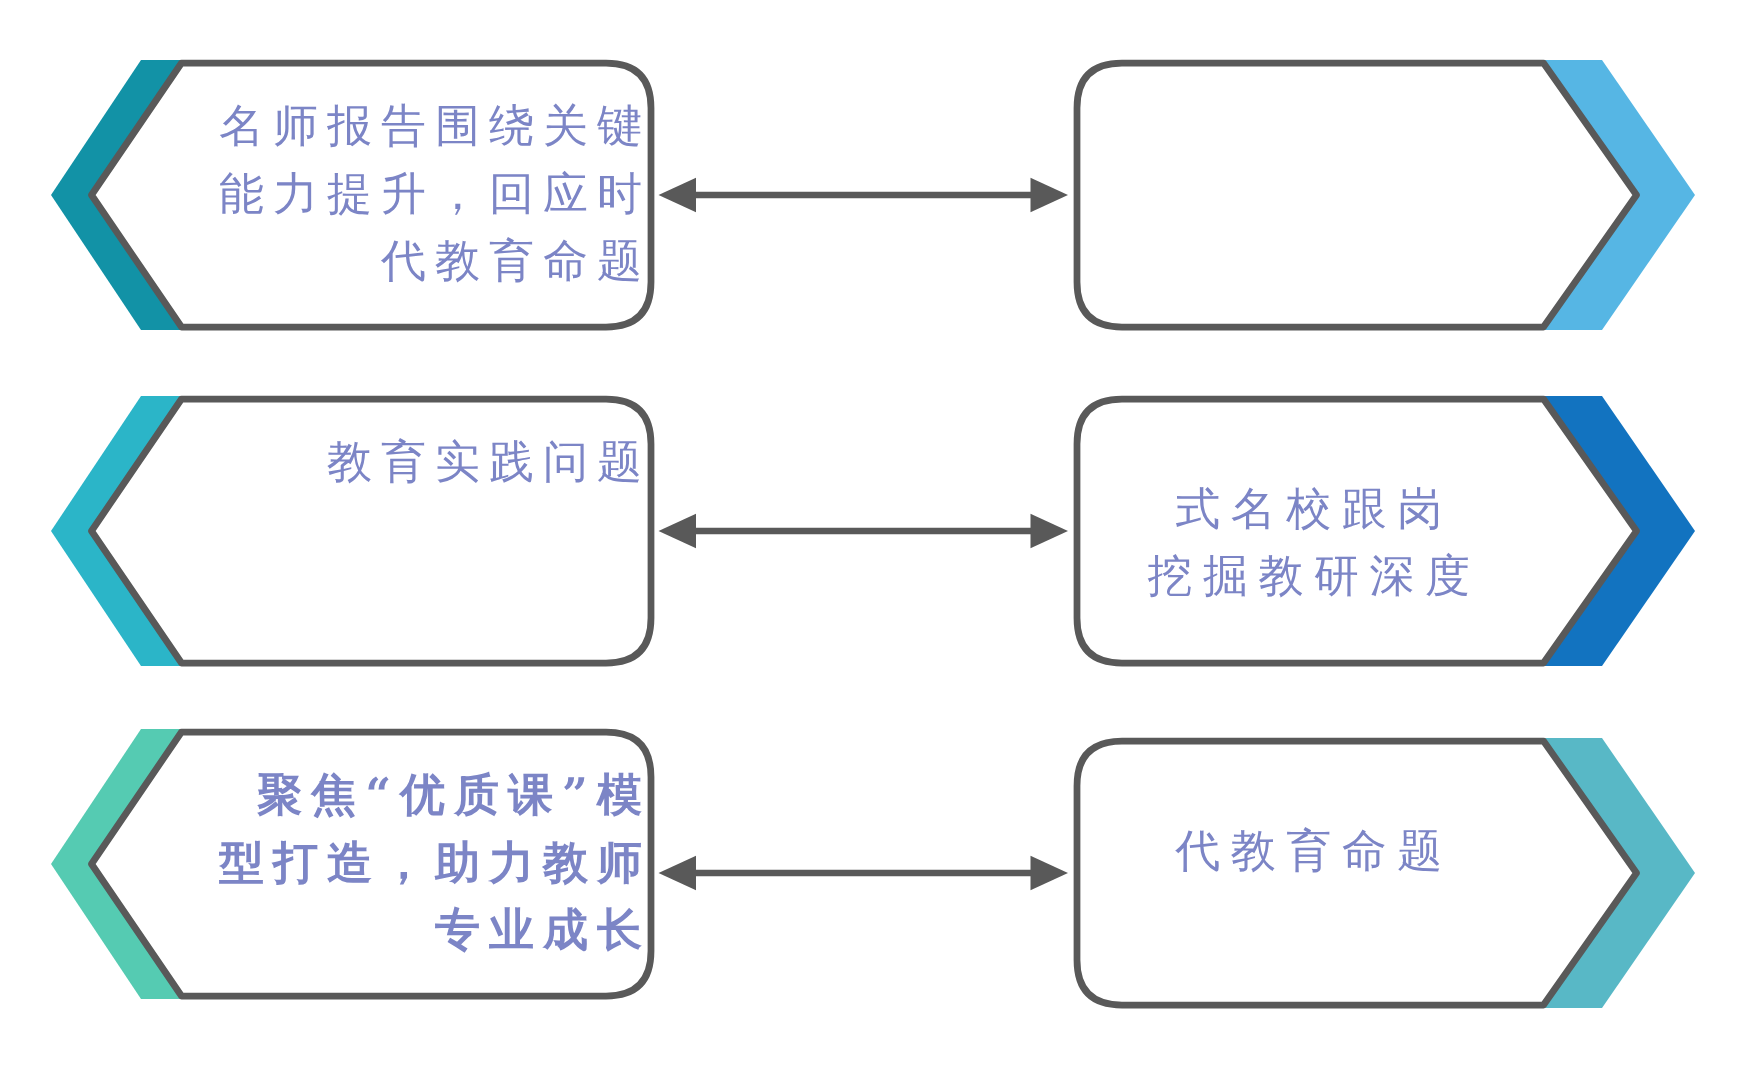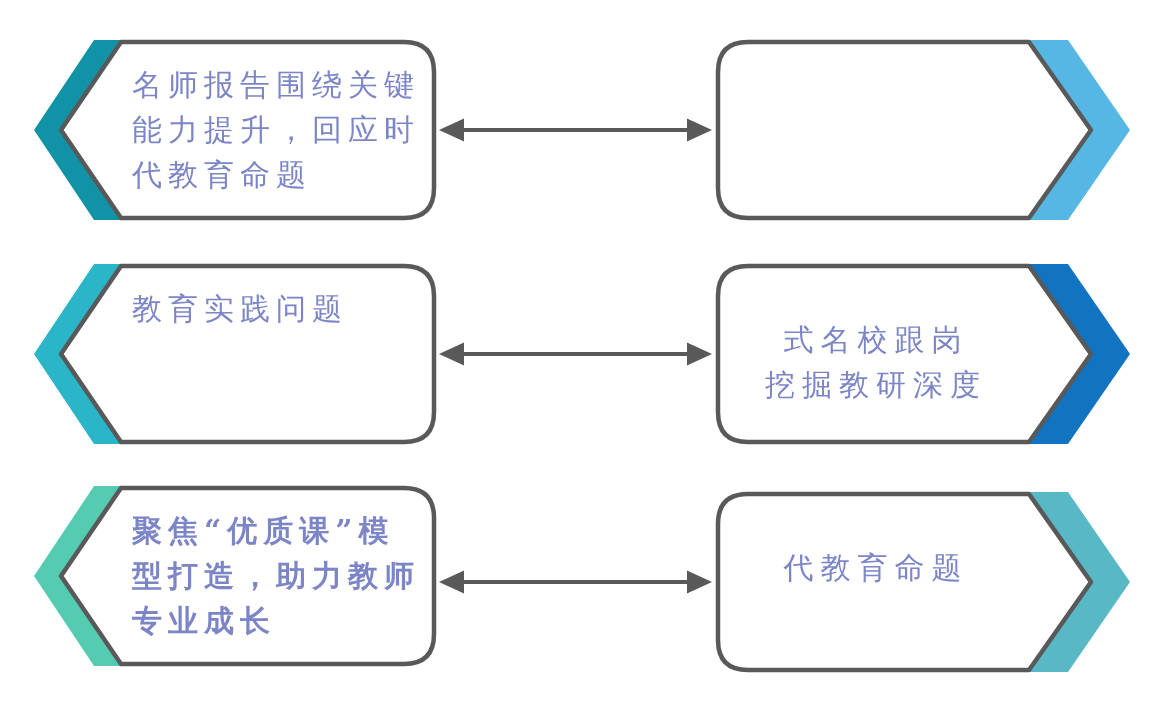--- a/index.html
+++ b/index.html
@@ -9,21 +9,21 @@
     overflow:hidden;
   }
   .row-box{position:absolute;height:184px;}
   .left-box{left:0;width:440px;}
   .right-box{left:714px;width:424px;}
   .row-box svg{position:absolute;left:0;top:0;display:block;}
   .box-text{
     position:absolute;color:#7C85C6;font-size:30px;line-height:45px;
     letter-spacing:6px;white-space:nowrap;
   }
-  .left-text{left:132px;top:24px;width:302px;text-align:left;}
+  .left-text{left:132px;top:24px;width:302px;text-align:right;}
   .right-text{left:4px;top:55px;width:316px;text-align:center;letter-spacing:7px;}
   .arrow{position:absolute;left:437px;width:277px;height:32px;}
   .arrow svg{display:block;}
 </style>
 </head>
 <body>
 
 <div class="row-box left-box" style="top:38px;">
   <svg width="440" height="184" viewBox="0 0 440 184">
     <polygon points="34,92 94,2 380,2 380,182 94,182" fill="#1292A6"></polygon>

